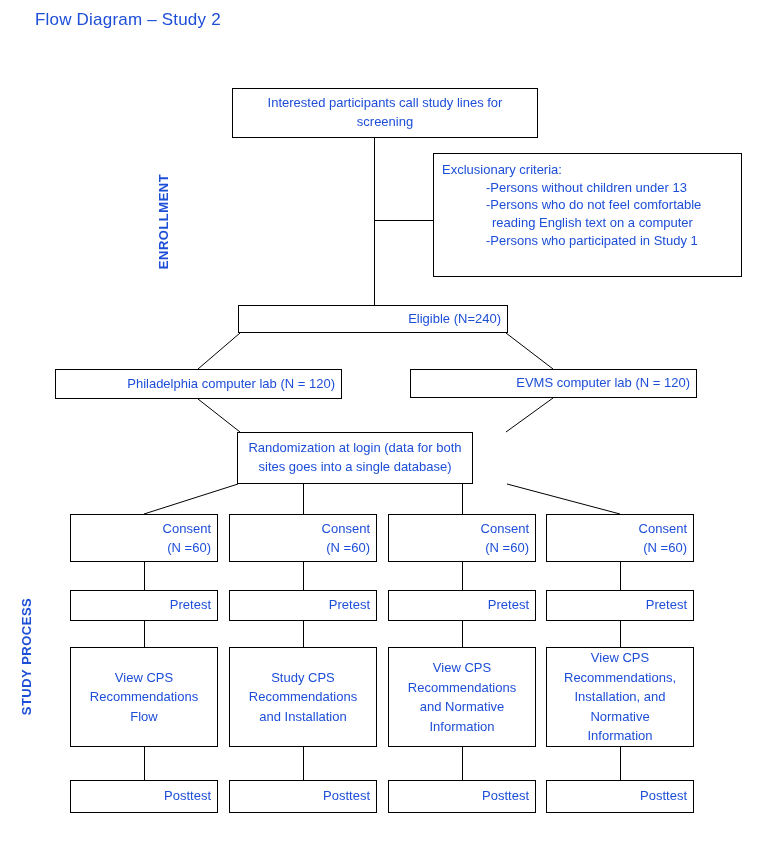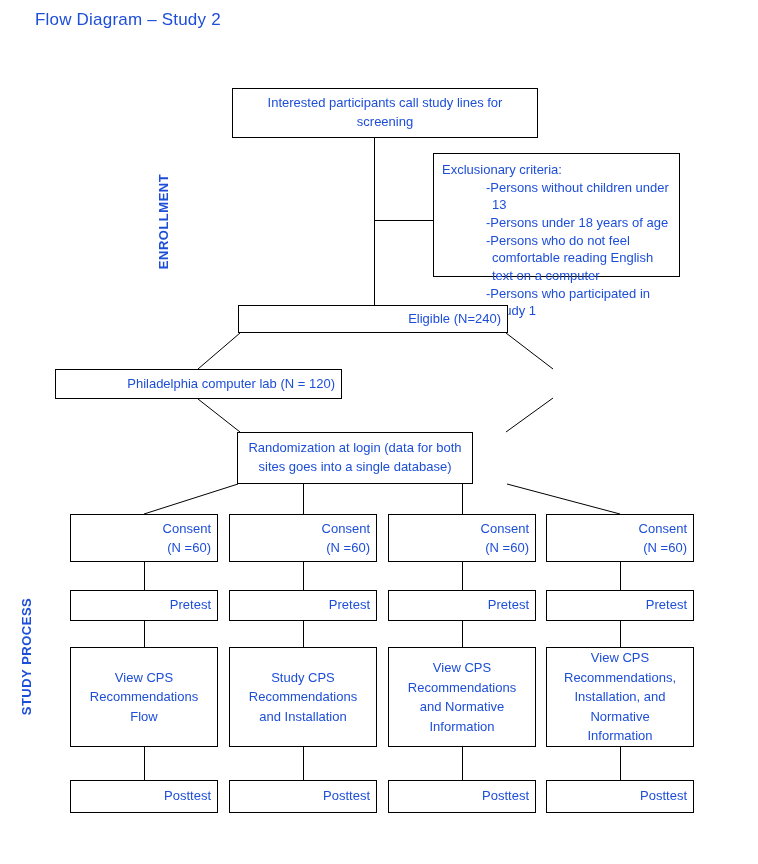--- a/index.html
+++ b/index.html
@@ -53,21 +53,21 @@
   .box.consent  { top: 514px; width: 148px; height: 48px; line-height: 1.5; }
   .box.pretest  { top: 590px; width: 148px; height: 31px; }
   .box.interv   { top: 647px; width: 148px; height: 100px; padding: 4px 13px; line-height: 1.5; }
   .box.posttest { top: 780px; width: 148px; height: 33px; }
   .col1 { left: 70px; }
   .col2 { left: 229px; }
   .col3 { left: 388px; }
   .col4 { left: 546px; }
   .excl-box {
     position: absolute;
-    left: 433px; top: 153px; width: 247px; height: 124px;
+    left: 433px; top: 153px; width: 309px; height: 124px;
     box-sizing: border-box;
     border: 1px solid #000000;
     background: #ffffff;
     font-size: 13px;
     line-height: 1.36;
     padding: 7px 10px 6px 8px;
   }
   .excl-item { padding-left: 50px; text-indent: -6px; }
   svg.connectors {
     position: absolute;
@@ -112,33 +112,35 @@
     <line x1="620.5" y1="747" x2="620.5" y2="780"></line>
   </svg>
 
   <div class="box screening">
     <span>Interested participants call study lines for screening</span>
   </div>
 
   <div class="excl-box">
     <div>Exclusionary criteria:</div>
     <div class="excl-item">-Persons without children under 13</div>
-    <div class="excl-item">-Persons under 18 years of age</div>
     <div class="excl-item">-Persons who do not feel comfortable reading English text on a computer</div>
     <div class="excl-item">-Persons who participated in Study 1</div>
   </div>
 
   <div class="box eligible">
     <span>Eligible (N=240)</span>
   </div>
 
   <div class="box site-phila">
     <span>Philadelphia computer lab (N = 120)</span>
   </div>
 
+  <div class="box site-evms">
+    <span>EVMS computer lab (N = 120)</span>
+  </div>
 
   <div class="box randomization">
     <span>Randomization at login (data for both sites goes into a single database)</span>
   </div>
 
   <div class="box consent col1">
     <span>Consent</span>
     <span>(N =60)</span>
   </div>
   <div class="box pretest col1">

